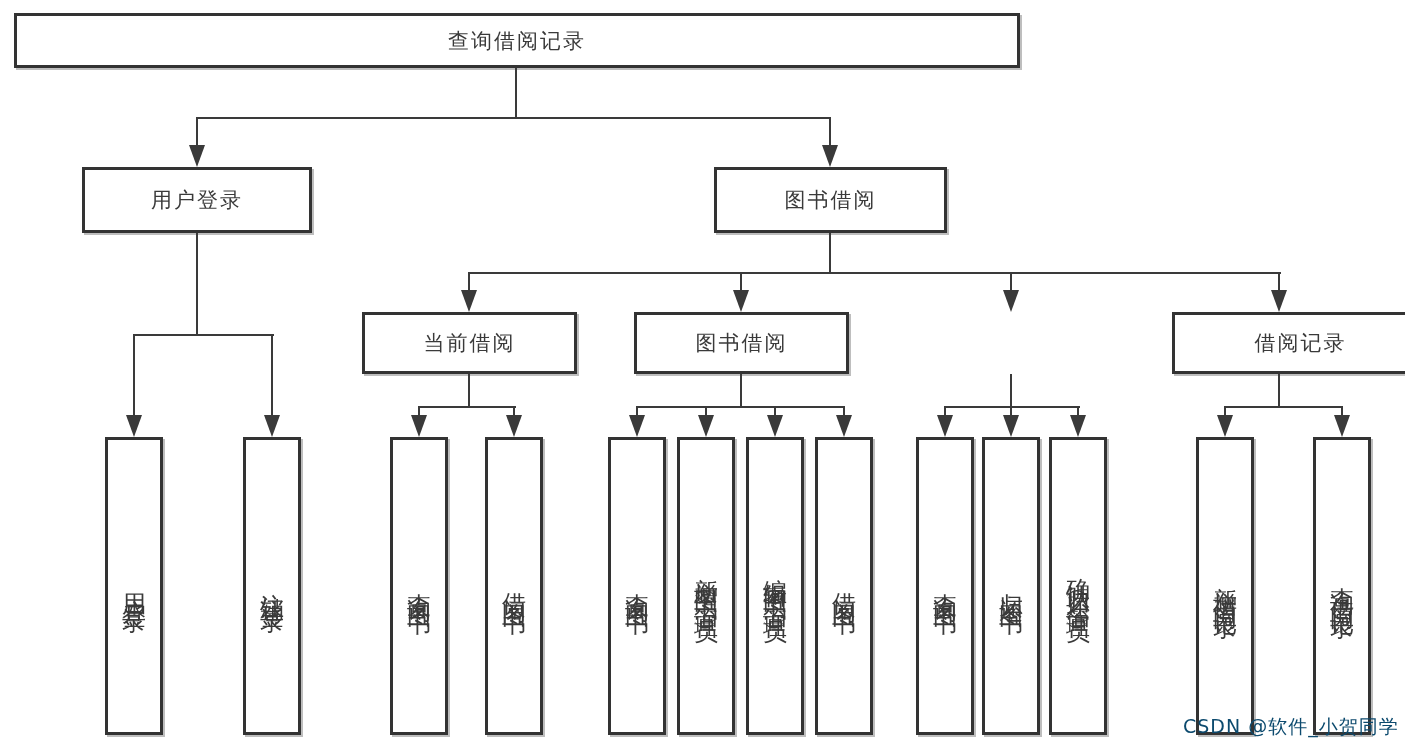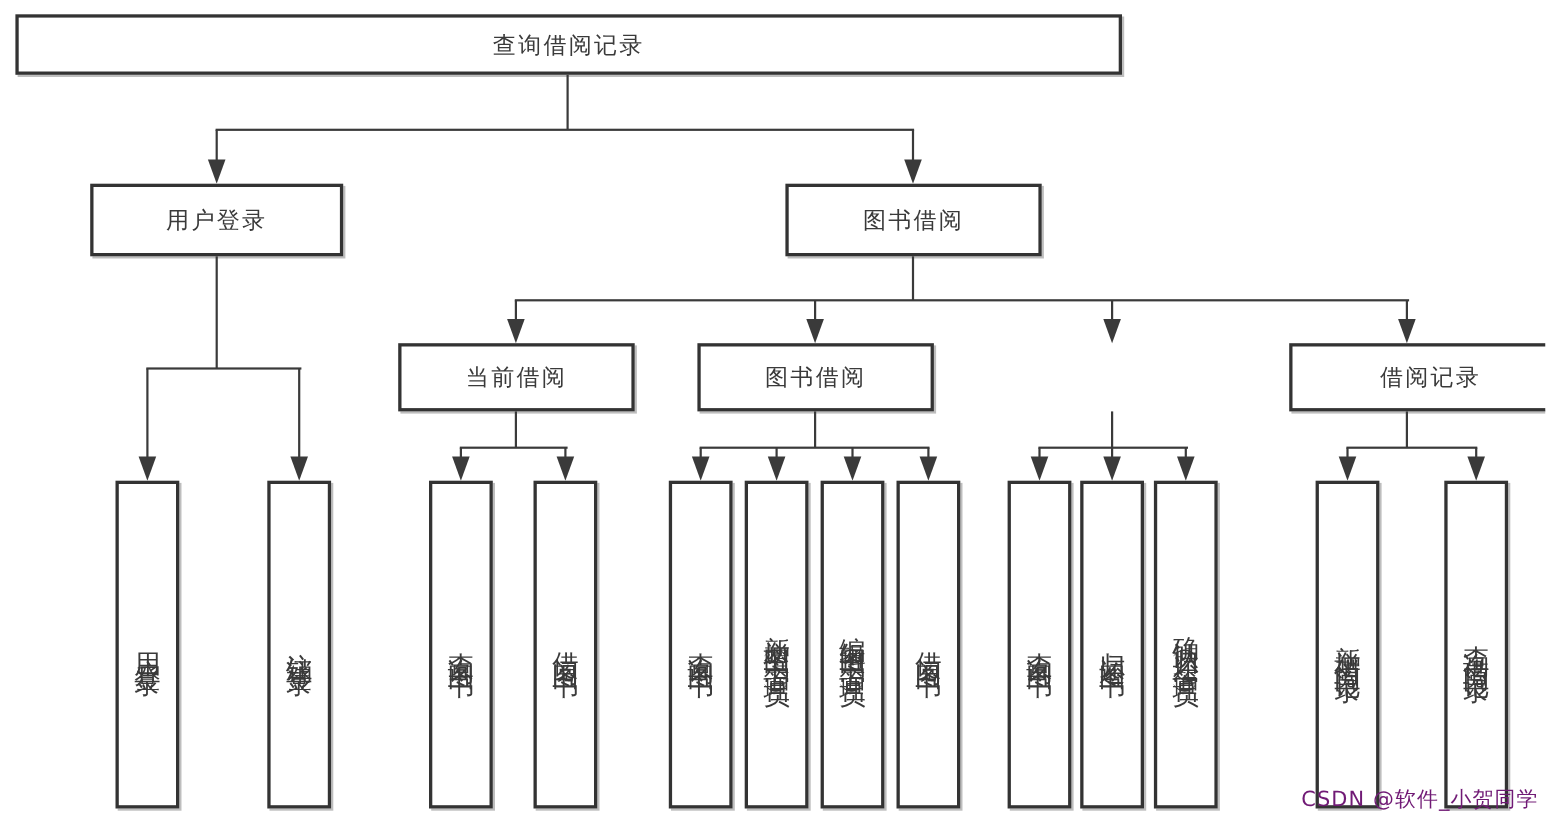--- a/index.html
+++ b/index.html
@@ -53,21 +53,21 @@
     position: absolute;
     width: 0; height: 0;
     border-left: 8px solid transparent;
     border-right: 8px solid transparent;
     border-top: 22px solid #3a3a3a;
   }
   .watermark {
     position: absolute;
     left: 1183px;
     top: 714px;
-    color: #701a75;
+    color: #0c4a6e;
     font-size: 19px;
     letter-spacing: 1px;
     white-space: nowrap;
   }
 </style>
 </head>
 <body>
 
 <div class="canvas">
 

